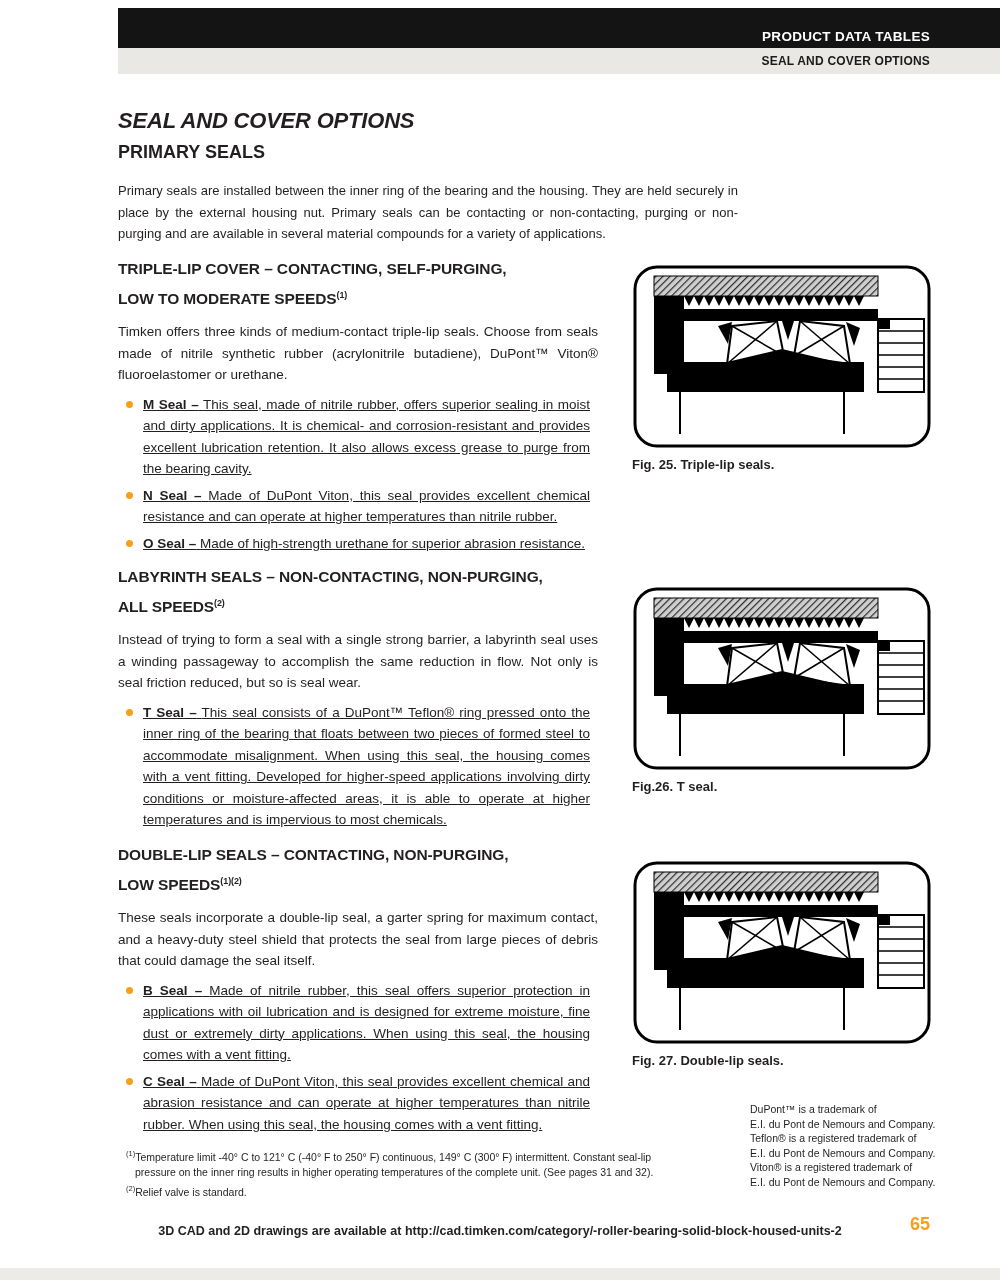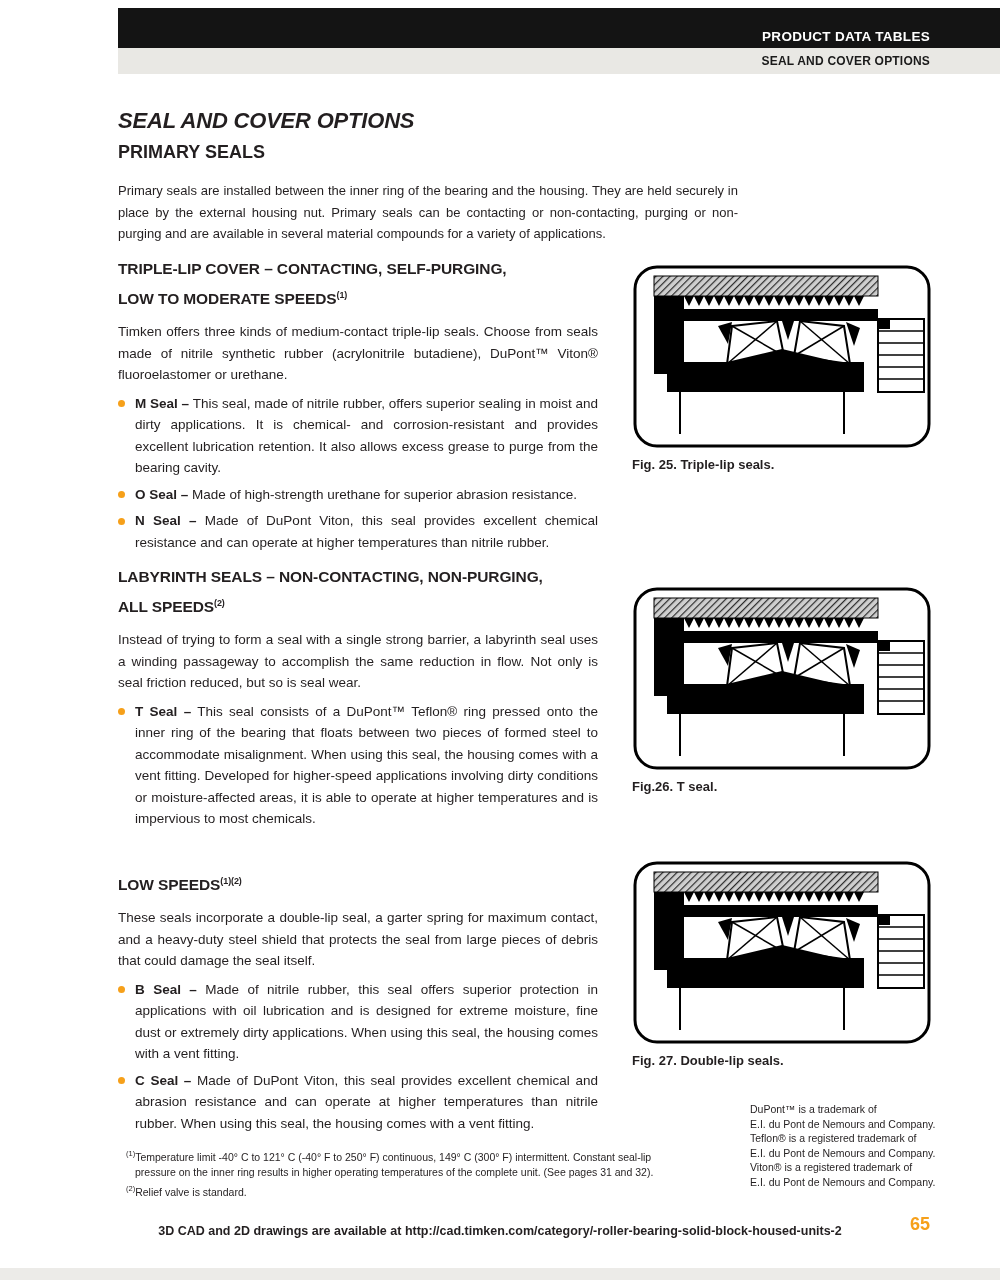--- a/index.html
+++ b/index.html
@@ -21,21 +21,21 @@
   
   .title-block{position:absolute;left:118px;top:108px;width:620px;}
   .doc-title{font-size:22px;font-weight:bold;font-style:italic;letter-spacing:-.2px;margin:0 0 8px 0;}
   .doc-subtitle{font-size:18px;font-weight:bold;margin:0;}
   .intro{position:absolute;left:118px;top:180px;width:620px;font-size:13px;line-height:21.5px;text-align:justify;margin:0;}
   
   .sec{position:absolute;left:118px;width:480px;}
   .sec h3{font-size:15.5px;line-height:26px;font-weight:bold;margin:0 0 9px 0;letter-spacing:-.1px;}
   .sec h3 sup{font-size:9px;}
   .sec p.body{font-size:13.5px;line-height:21.5px;text-align:justify;margin:0 0 7px 0;}
-  ul.bullets{list-style:none;margin:0;padding:0;}
+  ul.bullets{list-style:none;margin:8px;padding:0;text-decoration:underline;}
   ul.bullets li{position:relative;padding-left:17px;margin:0 0 5px 0;font-size:13.5px;line-height:21.5px;text-align:justify;}
   ul.bullets .dot{position:absolute;left:0;top:7.5px;width:7px;height:7px;border-radius:50%;background:var(--accent,#F6A01A);}
   
   .fig{position:absolute;left:632px;width:300px;margin:0;}
   .fig svg{display:block;}
   .fig figcaption{font-size:13px;font-weight:bold;margin-top:8px;}
   
   .footnotes{position:absolute;left:126px;top:1146px;width:552px;font-size:10.5px;line-height:15px;}
   .footnotes p{margin:0 0 1px 0;padding-left:9px;text-indent:-9px;}
   .footnotes sup{font-size:7.5px;}
@@ -105,25 +105,25 @@
       <span>LOW TO MODERATE SPEEDS</span><sup>(1)</sup>
     </h3>
     <p class="body">Timken offers three kinds of medium-contact triple-lip seals. Choose from seals made of nitrile synthetic rubber (acrylonitrile butadiene), DuPont™ Viton® fluoroelastomer or urethane.</p>
     <ul class="bullets">
       <li>
         <span class="dot"></span>
         <b>M Seal –</b> <span>This seal, made of nitrile rubber, offers superior sealing in moist and dirty applications. It is chemical- and corrosion-resistant and provides excellent lubrication retention. It also allows excess grease to purge from the bearing cavity.</span>
       </li>
       <li>
         <span class="dot"></span>
-        <b>O Seal –</b> <span>Made of high-strength urethane for superior abrasion resistance.</span>
+        <b>N Seal –</b> <span>Made of DuPont Viton, this seal provides excellent chemical resistance and can operate at higher temperatures than nitrile rubber.</span>
       </li>
       <li>
         <span class="dot"></span>
-        <b>N Seal –</b> <span>Made of DuPont Viton, this seal provides excellent chemical resistance and can operate at higher temperatures than nitrile rubber.</span>
+        <b>O Seal –</b> <span>Made of high-strength urethane for superior abrasion resistance.</span>
       </li>
     </ul>
   </section>
 
   <figure class="fig" style="top:264px">
     <svg viewBox="0 0 300 185" width="300" height="185">
         <use href="#bearing-art"></use>
       </svg>
     <figcaption>Fig. 25. Triple-lip seals.</figcaption>
   </figure>
@@ -144,21 +144,21 @@
 
   <figure class="fig" style="top:586px">
     <svg viewBox="0 0 300 185" width="300" height="185">
         <use href="#bearing-art"></use>
       </svg>
     <figcaption>Fig.26. T seal.</figcaption>
   </figure>
 
   <section class="sec" style="top:842px">
     <h3>
-      <br>
+      <span>DOUBLE-LIP SEALS – CONTACTING, NON-PURGING,</span><br>
       <span>LOW SPEEDS</span><sup>(1)(2)</sup>
     </h3>
     <p class="body">These seals incorporate a double-lip seal, a garter spring for maximum contact, and a heavy-duty steel shield that protects the seal from large pieces of debris that could damage the seal itself.</p>
     <ul class="bullets">
       <li>
         <span class="dot"></span>
         <b>B Seal –</b> <span>Made of nitrile rubber, this seal offers superior protection in applications with oil lubrication and is designed for extreme moisture, fine dust or extremely dirty applications. When using this seal, the housing comes with a vent fitting.</span>
       </li>
       <li>
         <span class="dot"></span>

